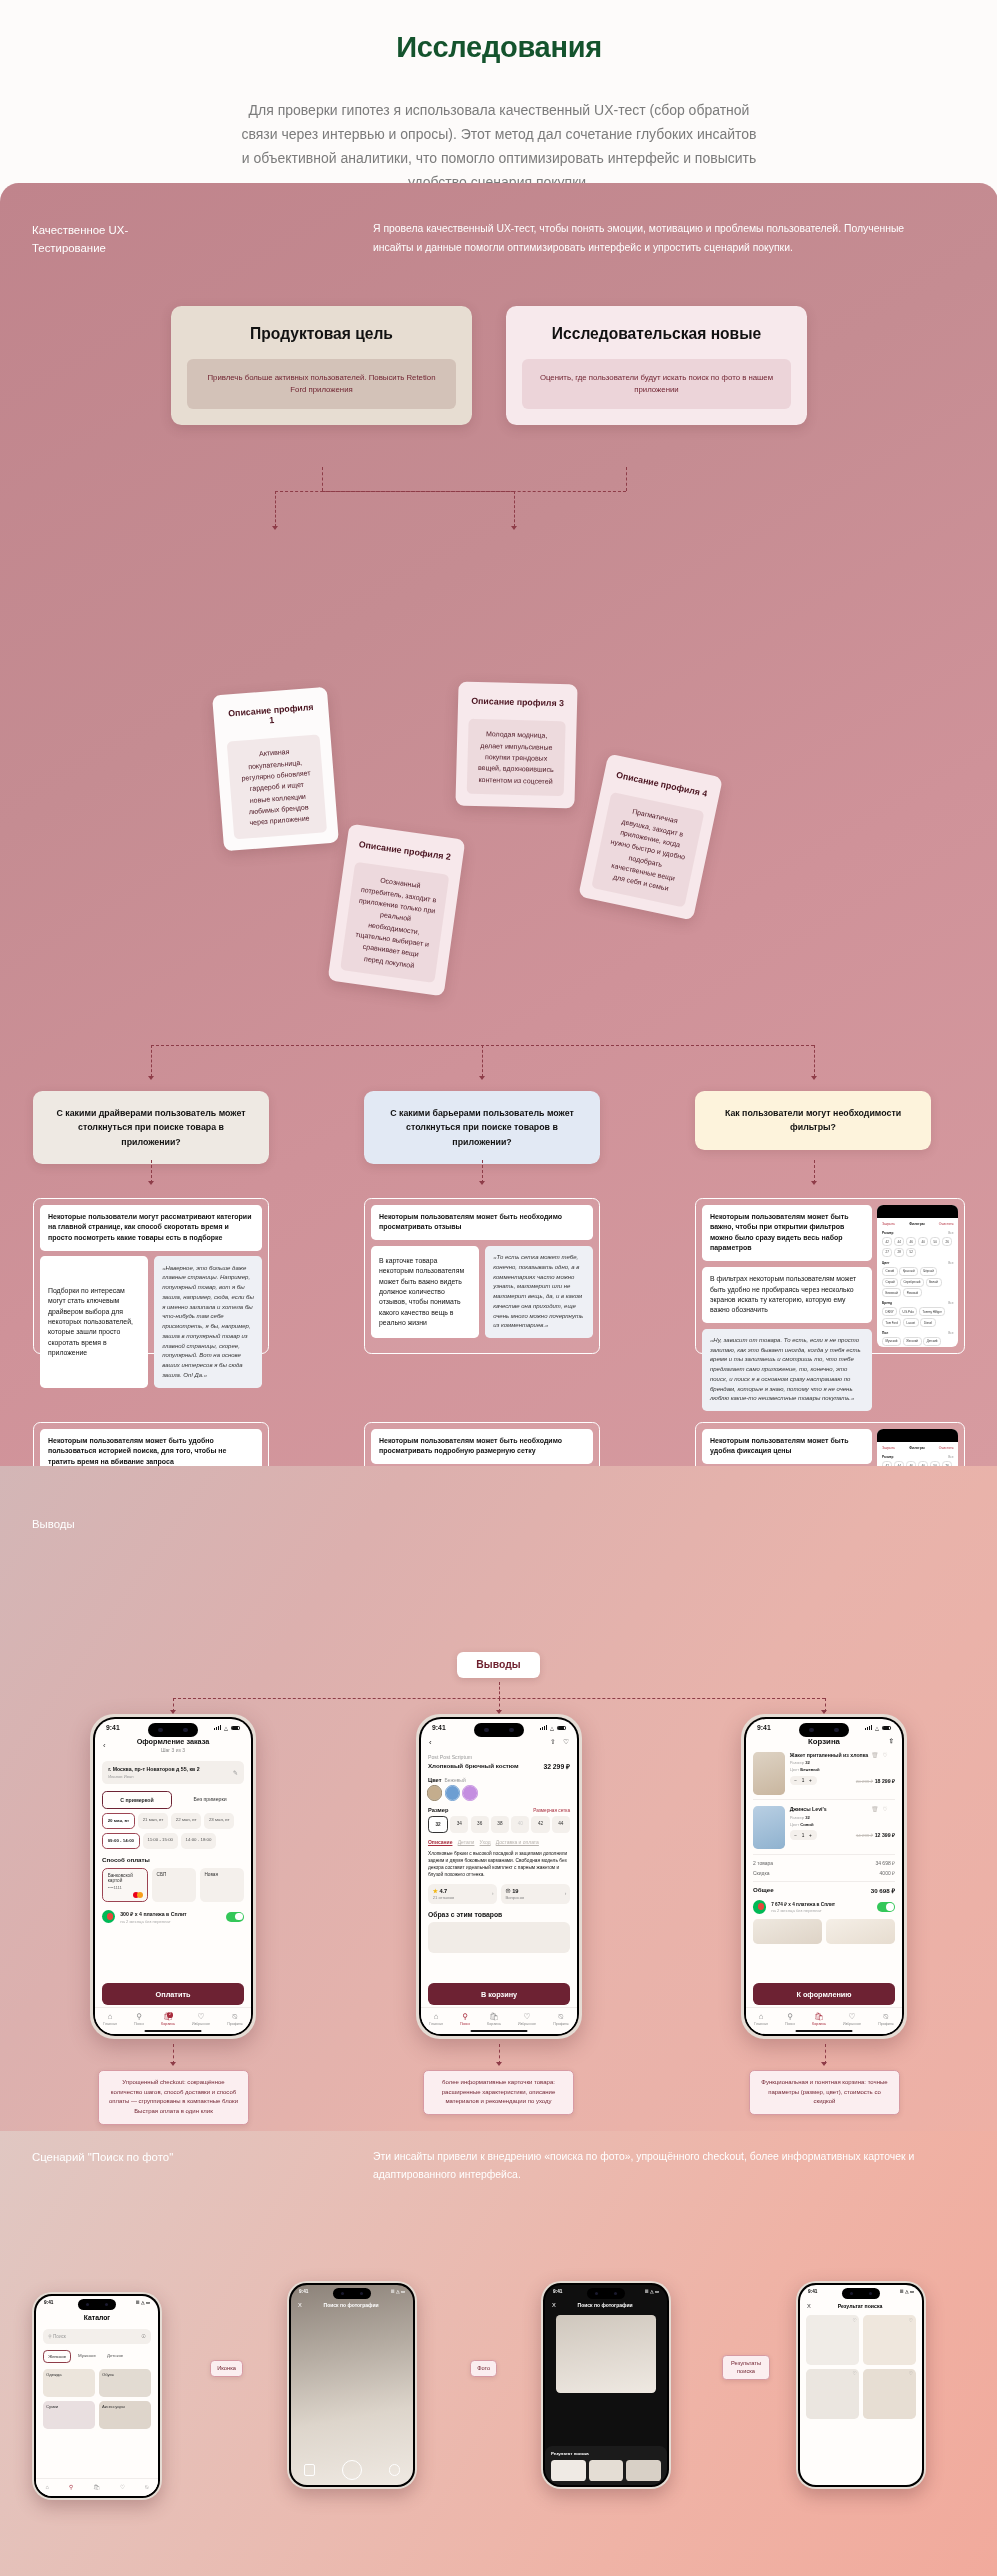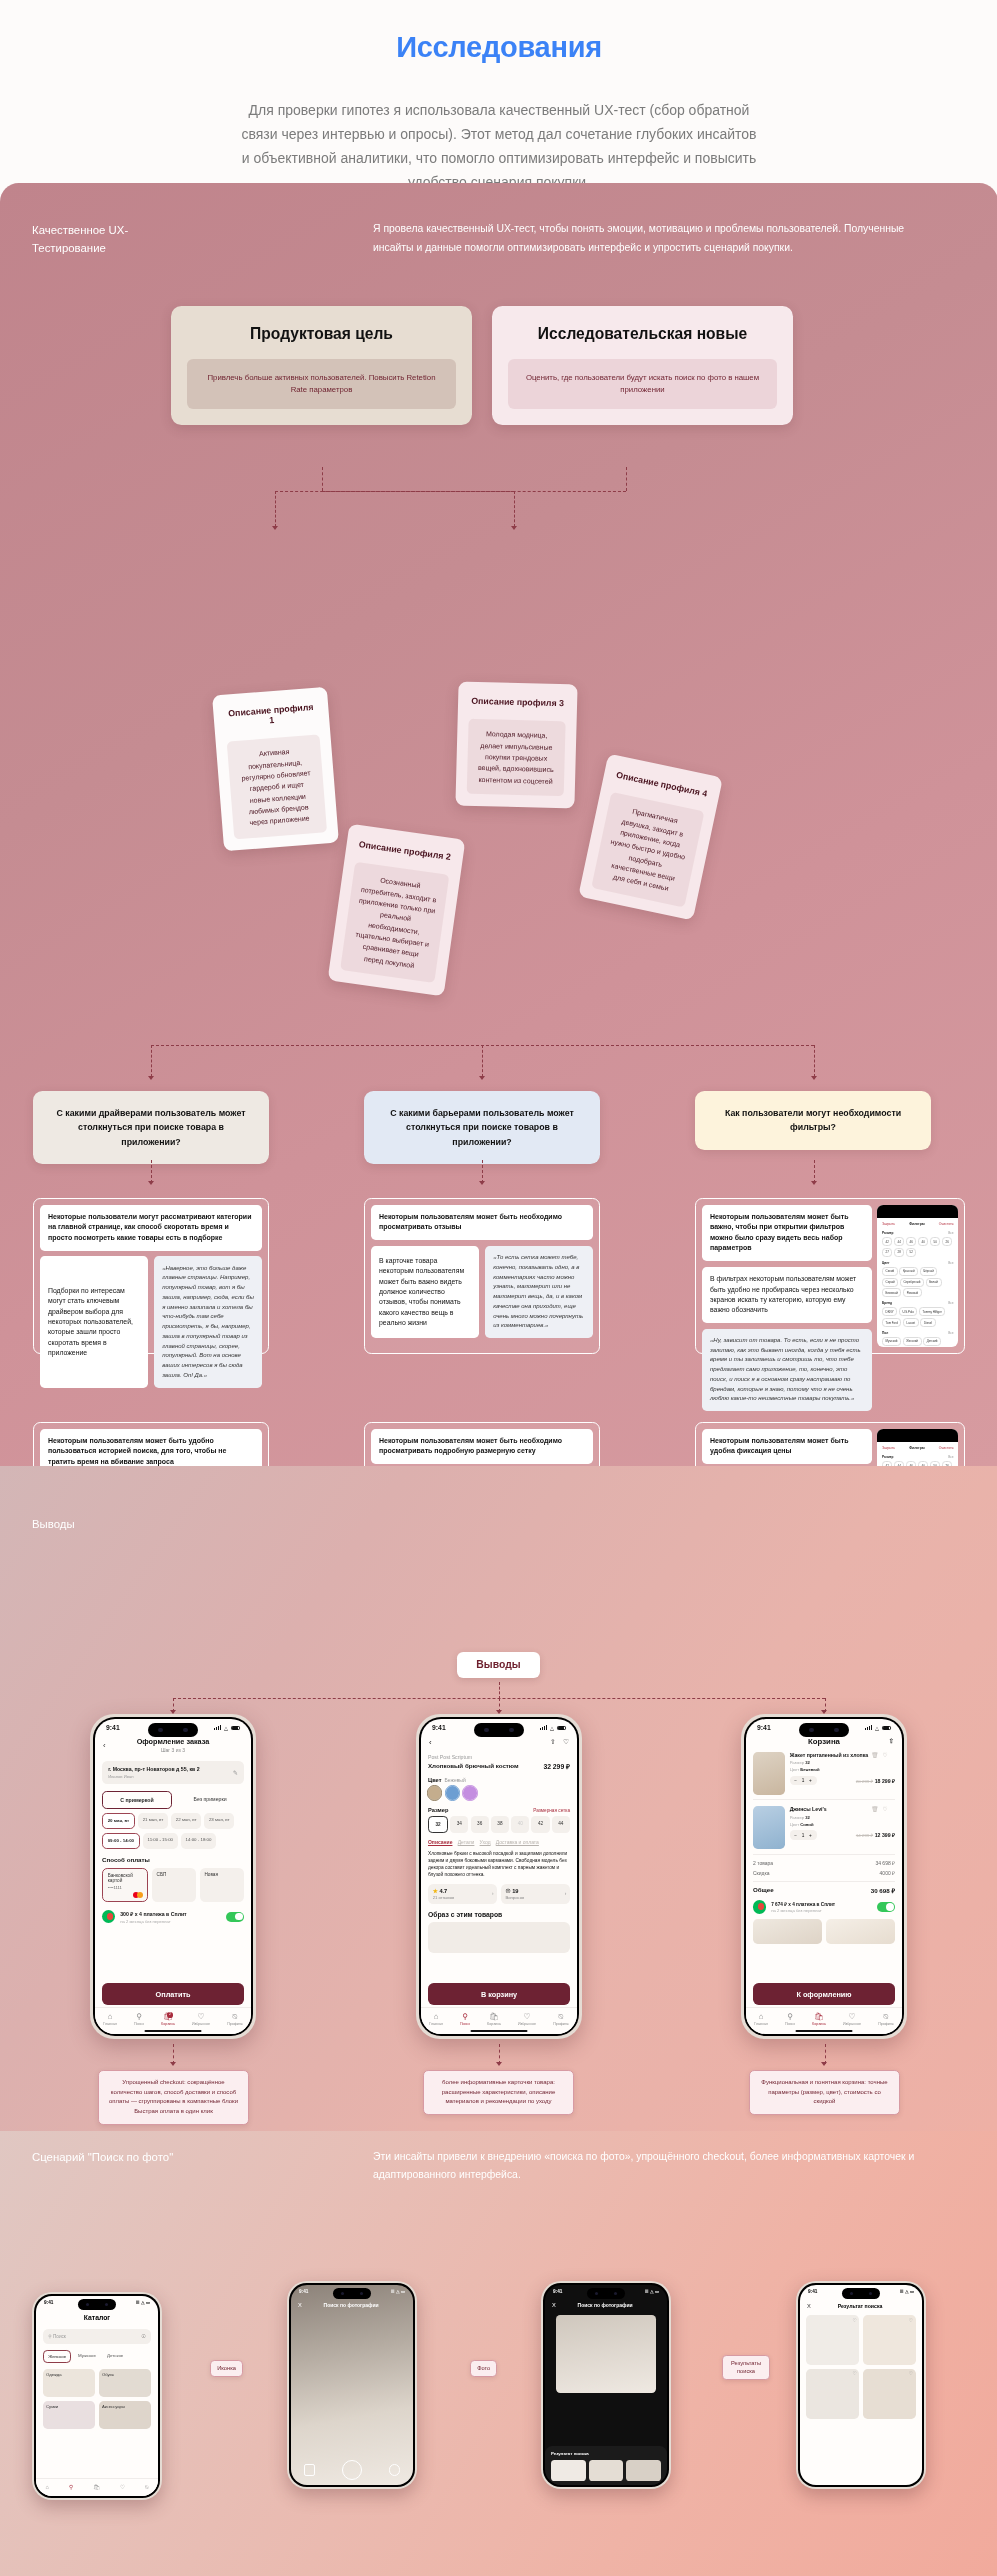--- a/index.html
+++ b/index.html
@@ -5,21 +5,21 @@
   * { margin:0; padding:0; box-sizing:border-box; }
   body {
     width:998px; height:2576px; position:relative;
     background:#fdfbfa;
     font-family:"Liberation Sans", sans-serif;
     overflow:hidden;
   }
   
   .hero { width:100%; padding:31px 0 0; text-align:center; background:#fdfbfa; }
   .hero-title {
-    font-size:29px; font-weight:700; color:#3b82f6; letter-spacing:-0.3px;
+    font-size:29px; font-weight:700; color:#14532d; letter-spacing:-0.3px;
   }
   .hero-sub {
     margin:34px auto 0; width:525px; font-size:14px; line-height:1.72;
     color:#7b7b7b; text-align:center;
   }
   
   .panel {
     position:absolute; left:0; top:183px; width:998px; height:1283px;
     border-radius:18.7px 18.7px 0 0;
     background:linear-gradient(150deg,#c0848c 0%,#c58c92 35%,#cf9299 62%,#d79ba0 100%);
@@ -27,21 +27,21 @@
   }
   .panel-kicker {
     position:absolute; left:32px; top:39px; width:156px;
     font-size:11.4px; line-height:1.55; color:#fff;
   }
   .panel-lead {
     position:absolute; left:373px; top:37px; width:561px;
     font-size:10.4px; line-height:1.78; color:#fff;
   }
   
-  .goals { position:absolute; left:171px; top:123px; display:flex; gap:20px; }
+  .goals { position:absolute; left:171px; top:123px; display:flex; gap:34px; }
   .goal-card {
     width:301px; border-radius:10.4px; padding:17.7px 15.6px 15.6px;
     box-shadow:0 3.1px 11.4px rgba(90,40,45,.16);
   }
   .goal-card.beige { background:#e7ddd2; }
   .goal-card.pink  { background:#f7e9ec; }
   .goal-title { font-size:15.6px; font-weight:700; color:#111; text-align:center; line-height:1.28; }
   .goal-body {
     margin-top:15.6px; border-radius:6.2px; padding:12.5px 13.5px;
     font-size:7.8px; line-height:1.62; color:#6d1f2d; text-align:center;
@@ -285,21 +285,21 @@
   <div class="hero-sub">Для проверки гипотез я использовала качественный UX-тест (сбор обратной связи через интервью и опросы). Этот метод дал сочетание глубоких инсайтов и объективной аналитики, что помогло оптимизировать интерфейс и повысить удобство сценария покупки.</div>
 </div>
 
 <div class="panel">
   <div class="panel-kicker">Качественное UX-Тестирование</div>
   <div class="panel-lead">Я провела качественный UX-тест, чтобы понять эмоции, мотивацию и проблемы пользователей. Полученные инсайты и данные помогли оптимизировать интерфейс и упростить сценарий покупки.</div>
 
   <div class="goals">
     <div class="goal-card beige">
       <div class="goal-title">Продуктовая цель</div>
-      <div class="goal-body">Привлечь больше активных пользователей. Повысить Retetion Rate параметров</div>
+      <div class="goal-body">Привлечь больше активных пользователей. Повысить Retetion Ford приложения</div>
     </div>
     <div class="goal-card pink">
       <div class="goal-title">Исследовательская новые</div>
       <div class="goal-body">Оценить, где пользователи будут искать поиск по фото в нашем приложении</div>
     </div>
   </div>
 
   <div class="vline" style="left:322px;top:284px;height:24px"></div>
   <div class="vline" style="left:626px;top:284px;height:24px"></div>
   <div class="hline" style="left:322px;top:308px;width:304px"></div>

